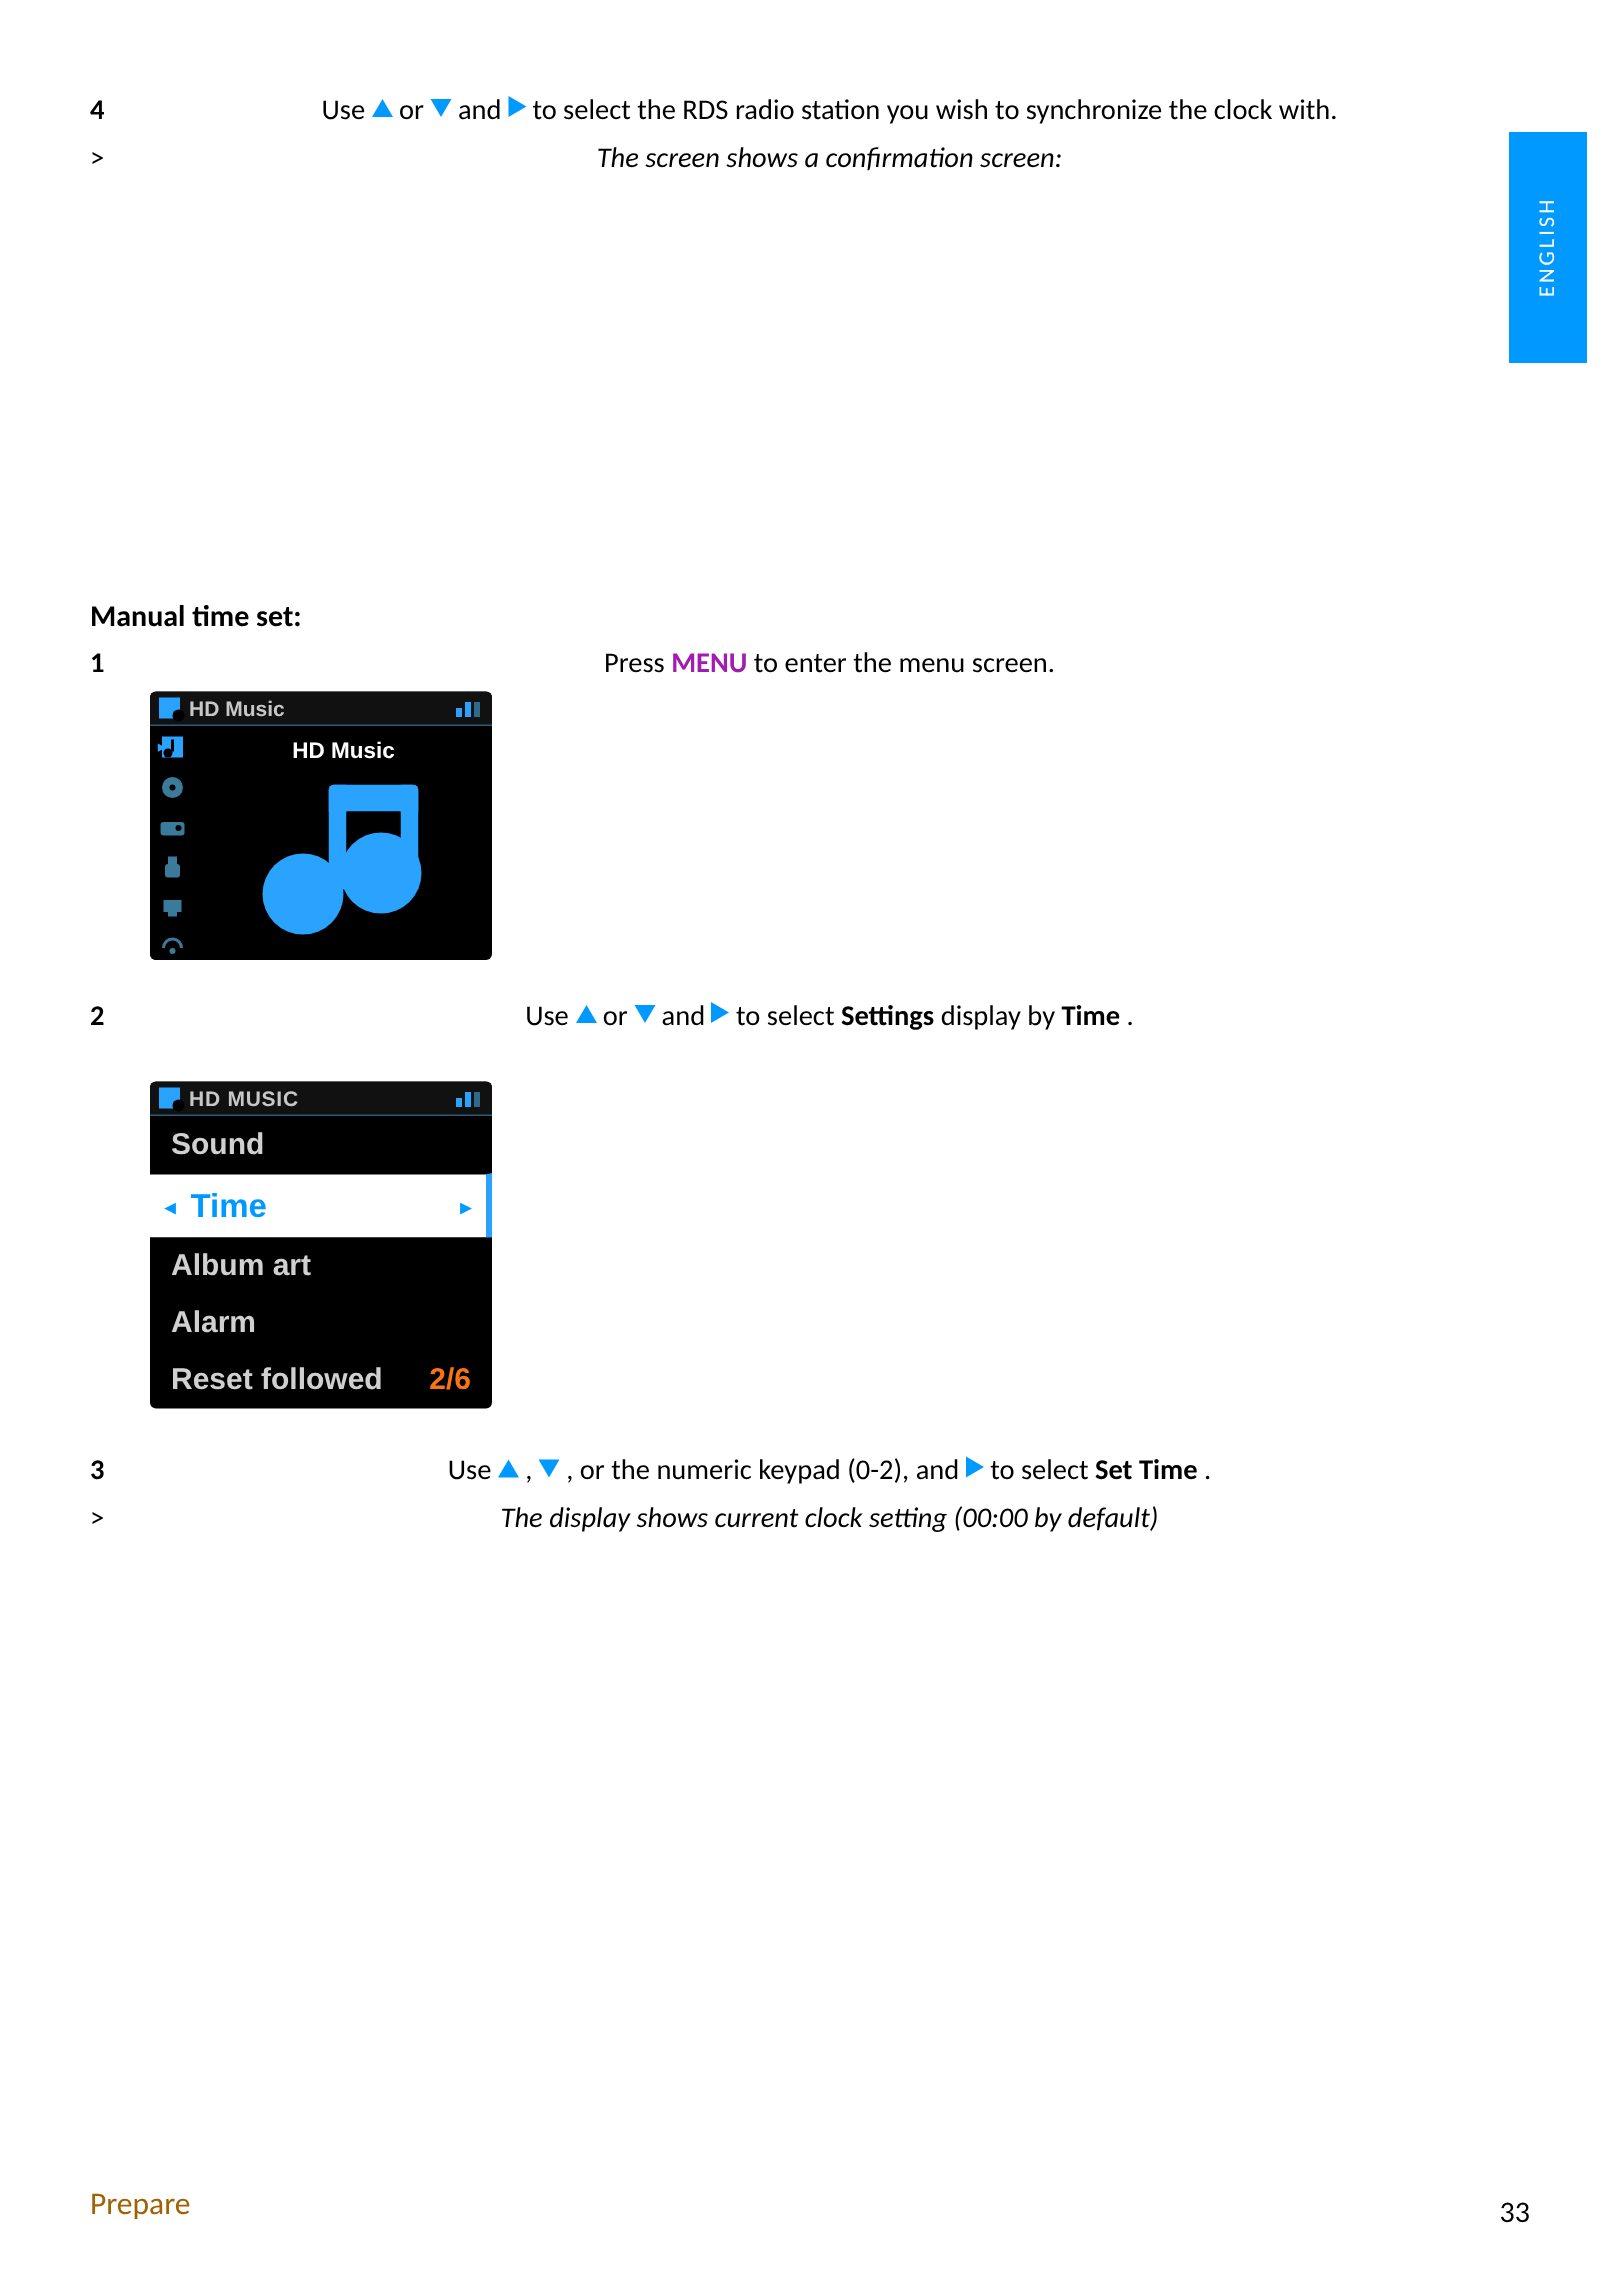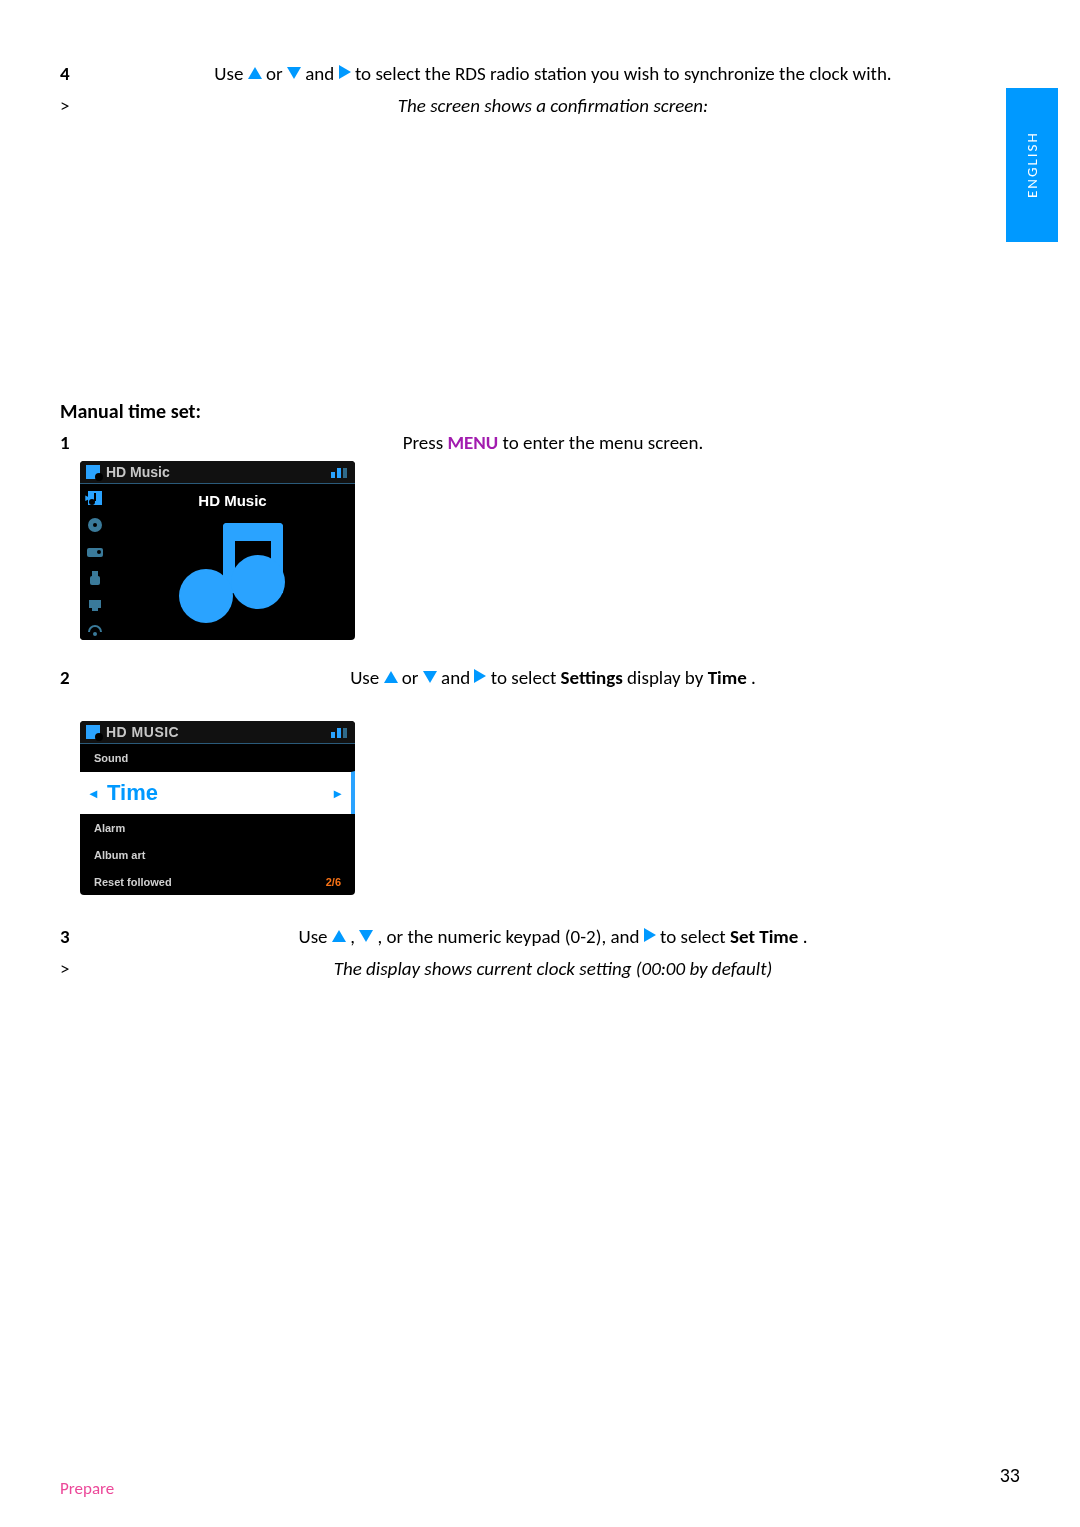--- a/index.html
+++ b/index.html
@@ -34,25 +34,25 @@
 
   .tri { display: inline-block; vertical-align: baseline; position: relative; top: -1px; }
   .tri-up   { width: 0; height: 0; border-left: 7px solid transparent; border-right: 7px solid transparent; border-bottom: 12px solid #0099ff; }
   .tri-down { width: 0; height: 0; border-left: 7px solid transparent; border-right: 7px solid transparent; border-top: 12px solid #0099ff; }
   .tri-right{ width: 0; height: 0; border-top: 7px solid transparent; border-bottom: 7px solid transparent; border-left: 12px solid #0099ff; }
 
   .section-heading { font-weight: 700; font-size: 20px; margin-top: 280px; margin-bottom: 6px; }
 
   
   .device-screen {
-    width: 275px;
+    width: 228px;
     background: #000;
     color: #fff;
     border-radius: 4px;
-    margin-left: 20px;
+    margin-left: 40px;
     margin-top: 4px;
     margin-bottom: 24px;
     font-family: Arial, sans-serif;
     font-size: 14px;
     overflow: hidden;
   }
   .ds-header {
     display: flex; align-items: center; justify-content: space-between;
     background: #111; padding: 3px 6px; border-bottom: 1px solid #2a5a7a;
     font-weight: 700; color: #c7c7c7; font-size: 14px;
@@ -92,32 +92,32 @@
   .big-note .stem {
     position:absolute; left:50px; top:6px; width:60px; height:70px;
     border-top:18px solid #2aa3ff; border-right:12px solid #2aa3ff; border-left:12px solid #2aa3ff;
     border-bottom:none; border-radius: 4px 4px 0 0;
   }
 
   
   .ds2 { margin-top: 2px; }
   .ds2 .ds-header { font-size: 14px; letter-spacing: 0.5px; }
   .ds-list { }
-  .ds-li { padding: 7px 14px; color:#d0d0d0; font-size:11px; font-weight:600; border-top:1px solid #000; }
+  .ds-li { padding: 7px 14px; color:#d0d0d0; font-size:20px; font-weight:600; border-top:1px solid #000; }
   .ds-li.sel {
     background:#fff; color:#0099ff; font-size:22px; font-weight:800; display:flex; align-items:center; justify-content:space-between; padding:8px 10px;
     border-right: 4px solid #2aa3ff;
   }
   .ds-li.sel .arrow-l { color:#0099ff; font-size:14px; margin-right:6px; }
   .ds-li.sel .arrow-r { color:#0099ff; font-size:14px; }
   .ds-li.footer { display:flex; justify-content:space-between; color:#d0d0d0; }
   .ds-li.footer .pg { color:#f97316; font-weight:700; }
 
   .footer-line {
-    position:absolute; left:60px; bottom:28px; color:#ec4899; font-size:17px;
+    position:absolute; left:60px; bottom:45px; color:#a16207; font-size:21px;
   }
   .page-num {
     position:absolute; right:60px; bottom:40px; color:#000; font-size:20px;
   }
 </style>
 </head>
 <body>
 
 <div class="page">
 
@@ -239,22 +239,22 @@
     </div>
     <div class="ds-list">
       <div class="ds-li">Sound</div>
       <div class="ds-li sel">
         <span style="display:flex;align-items:center;gap:4px;">
           <span class="arrow-l">◂</span>
           <span>Time</span>
         </span>
         <span class="arrow-r">▸</span>
       </div>
+      <div class="ds-li">Album art</div>
       <div class="ds-li">Alarm</div>
-      <div class="ds-li">Album art</div>
       <div class="ds-li footer">
         <span>Reset followed</span>
         <span class="pg">2/6</span>
       </div>
     </div>
   </div>
 
   <div class="list-row" style="margin-top:28px;">
     <div class="list-num">3</div>
     <div class="list-txt">

